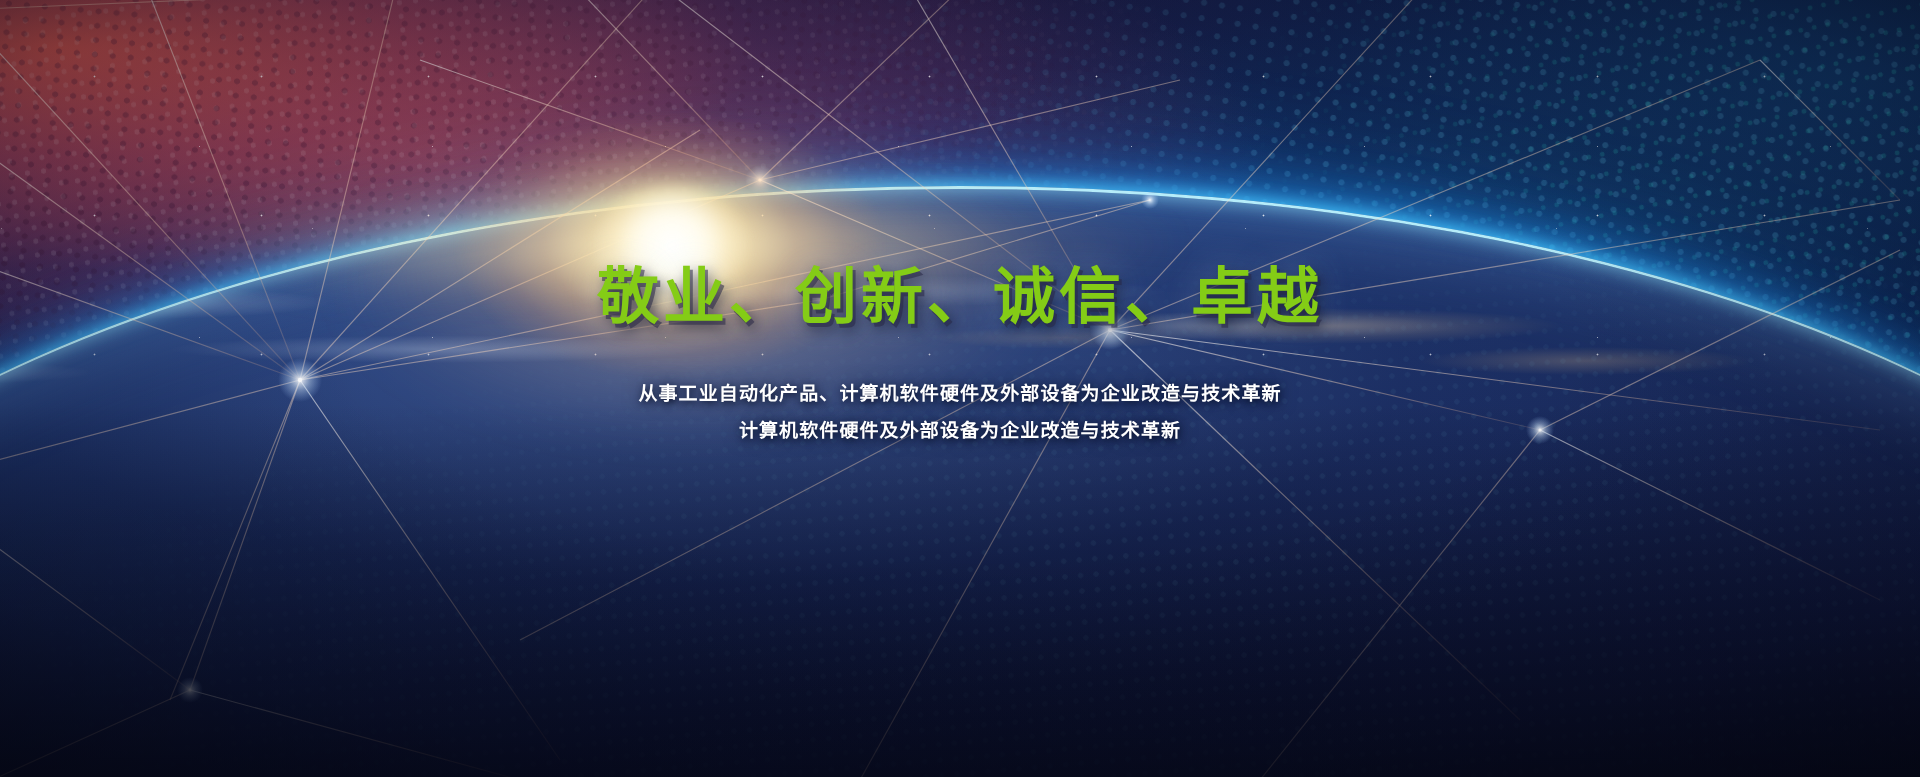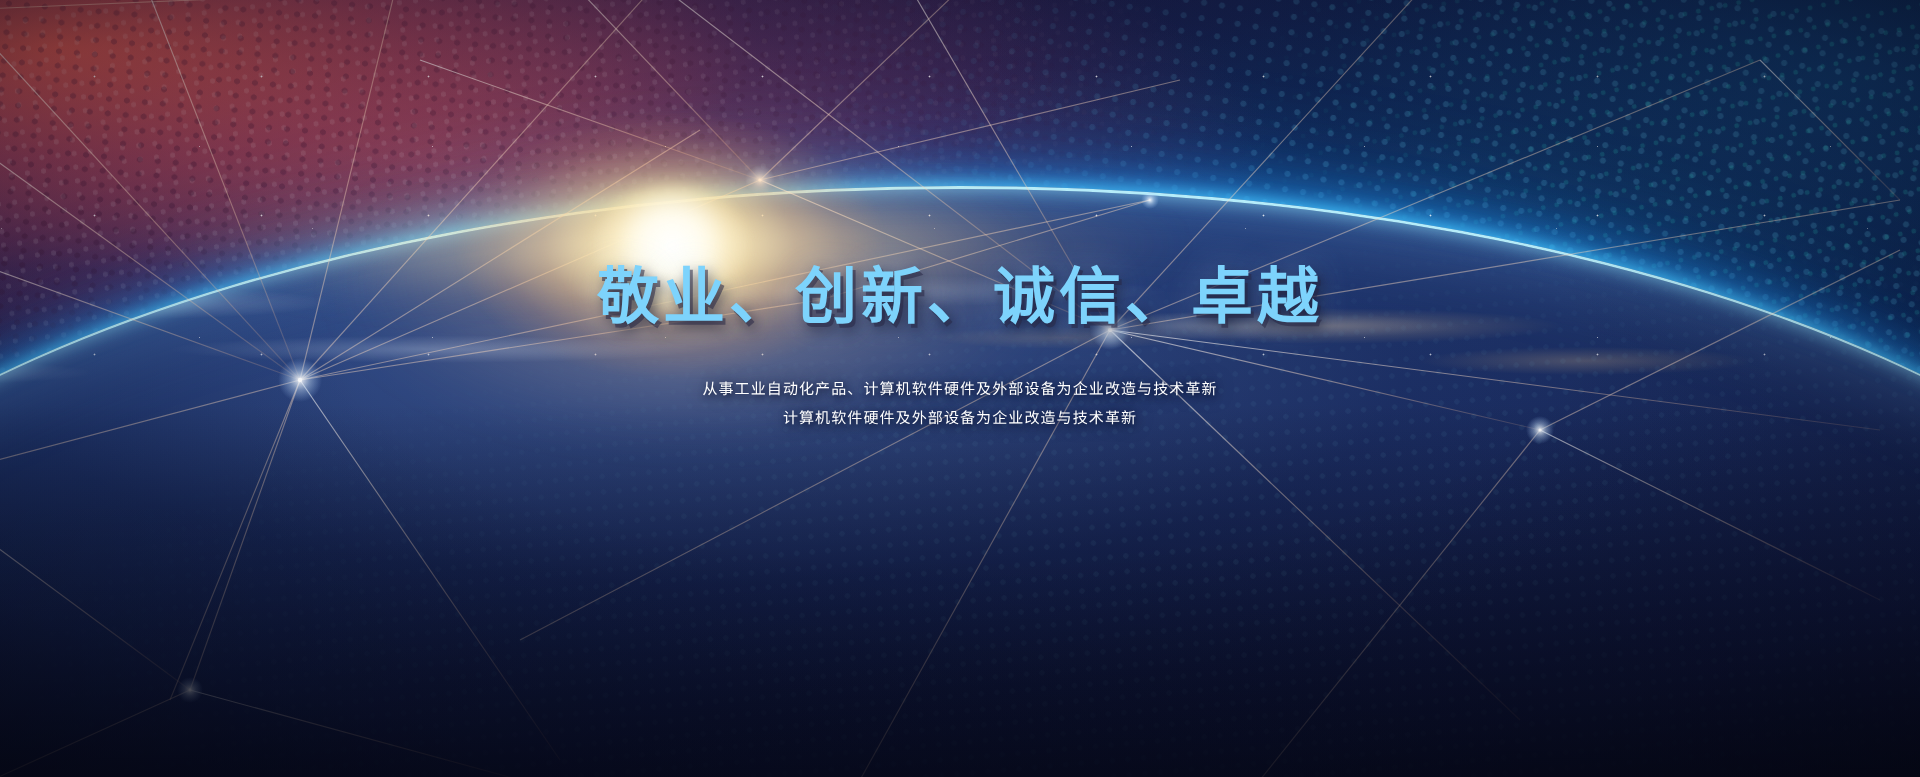--- a/index.html
+++ b/index.html
@@ -222,35 +222,35 @@
   .copy {
     position: absolute;
     left: 0;
     right: 0;
     top: 264px;
     text-align: center;
     z-index: 20;
   }
   .headline {
     margin: 0;
-    color: #7dd3fc;
+    color: #84cc16;
     font-size: 62px;
     font-weight: 700;
     letter-spacing: 4px;
     line-height: 1.08;
     text-shadow:
       3px 4px 0 rgba(40,40,70,0.55),
       5px 7px 14px rgba(10,14,40,0.70),
       0 0 34px rgba(180,215,255,0.32);
   }
   .sub {
     margin: 0;
     color: #ffffff;
-    font-size: 15px;
-    font-weight: 400;
+    font-size: 19px;
+    font-weight: 700;
     letter-spacing: 1.1px;
     line-height: 1.95;
     text-shadow: 1px 2px 7px rgba(6,10,34,0.85), 0 0 18px rgba(8,14,40,0.55);
   }
   .sub-1 { margin-top: 44px; }
 </style>
 </head>
 <body>
 
 <div class="banner">

